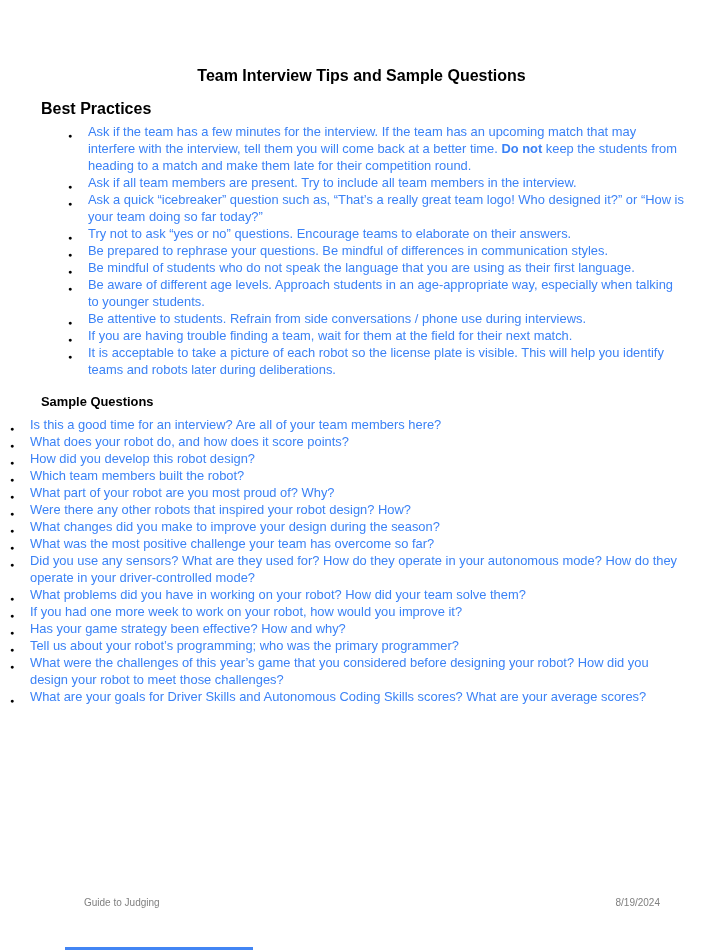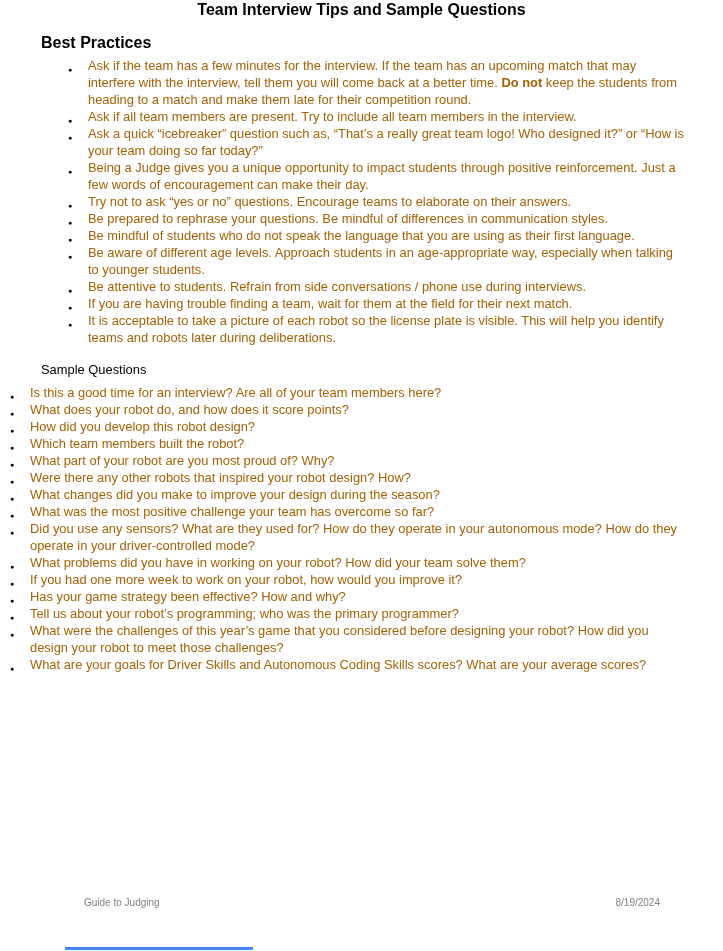--- a/index.html
+++ b/index.html
@@ -3,32 +3,32 @@
 <meta charset="utf-8">
 <style>
   html,body{margin:0;padding:0;}
   body{
     width:723px;height:951px;background:#ffffff;color:#000000;
     font-family:"Liberation Sans", sans-serif;
     -webkit-font-smoothing:antialiased;
   }
   .page{position:relative;width:723px;height:951px;background:#ffffff;overflow:hidden;}
   .doc-title{
-    margin:0;text-align:center;
+    margin:0;padding-top:66px;text-align:center;
     font-size:16px;line-height:19px;font-weight:700;
   }
   .section-heading-lg{
     margin:15px 40px 0 41px;font-size:16px;line-height:18px;font-weight:700;
   }
   .section-heading-sm{
-    margin:16px 40px 0 41px;font-size:12.9px;line-height:15px;font-weight:400;
+    margin:16px 40px 0 41px;font-size:12.9px;line-height:15px;font-weight:700;
   }
   ul.doc-list{
     list-style:none;margin:0;padding:0 39px 0 88px;
-    font-size:12.9px;line-height:17px;color:#a16207;
+    font-size:12.9px;line-height:17px;color:#3b82f6;
   }
   #bp-list{margin-top:5px;}
   #sq-list{margin-top:7px;padding-left:30px;}
   ul.doc-list li{position:relative;}
   ul.doc-list li::before{
     content:"●";position:absolute;left:-20px;top:4px;font-size:7px;color:#000;
   }
   ul.doc-list b{font-weight:700;}
   .page-footer{
     position:absolute;top:897px;left:0;right:0;
@@ -46,21 +46,20 @@
 <div class="page">
 
   <h1 class="doc-title">Team Interview Tips and Sample Questions</h1>
 
   <section>
     <h2 class="section-heading-lg">Best Practices</h2>
     <ul class="doc-list" id="bp-list">
         <li><span>Ask if the team has a few minutes for the interview. If the team has an upcoming match that may interfere with the interview, tell them you will come back at a better time. </span><b>Do not</b><span> keep the students from heading to a match and make them late for their competition round.</span></li>
         <li><span>Ask if all team members are present. Try to include all team members in the interview.</span></li>
         <li><span>Ask a quick “icebreaker” question such as, “That’s a really great team logo! Who designed it?” or “How is your team doing so far today?”</span></li>
-        <li><span>Being a Judge gives you a unique opportunity to impact students through positive reinforcement. Just a few words of encouragement can make their day.</span></li>
         <li><span>Try not to ask “yes or no” questions. Encourage teams to elaborate on their answers.</span></li>
         <li><span>Be prepared to rephrase your questions. Be mindful of differences in communication styles.</span></li>
         <li><span>Be mindful of students who do not speak the language that you are using as their first language.</span></li>
         <li><span>Be aware of different age levels. Approach students in an age-appropriate way, especially when talking to younger students.</span></li>
         <li><span>Be attentive to students. Refrain from side conversations / phone use during interviews.</span></li>
         <li><span>If you are having trouble finding a team, wait for them at the field for their next match.</span></li>
         <li><span>It is acceptable to take a picture of each robot so the license plate is visible. This will help you identify teams and robots later during deliberations.</span></li>
       </ul>
   </section>
 

